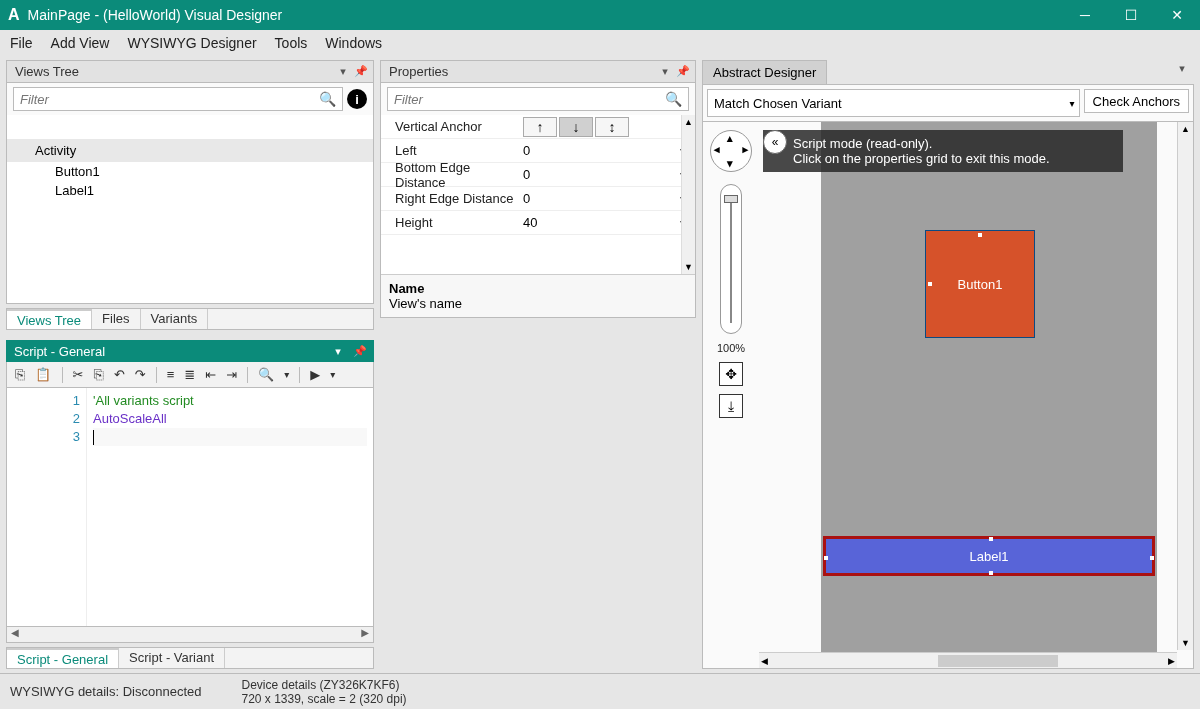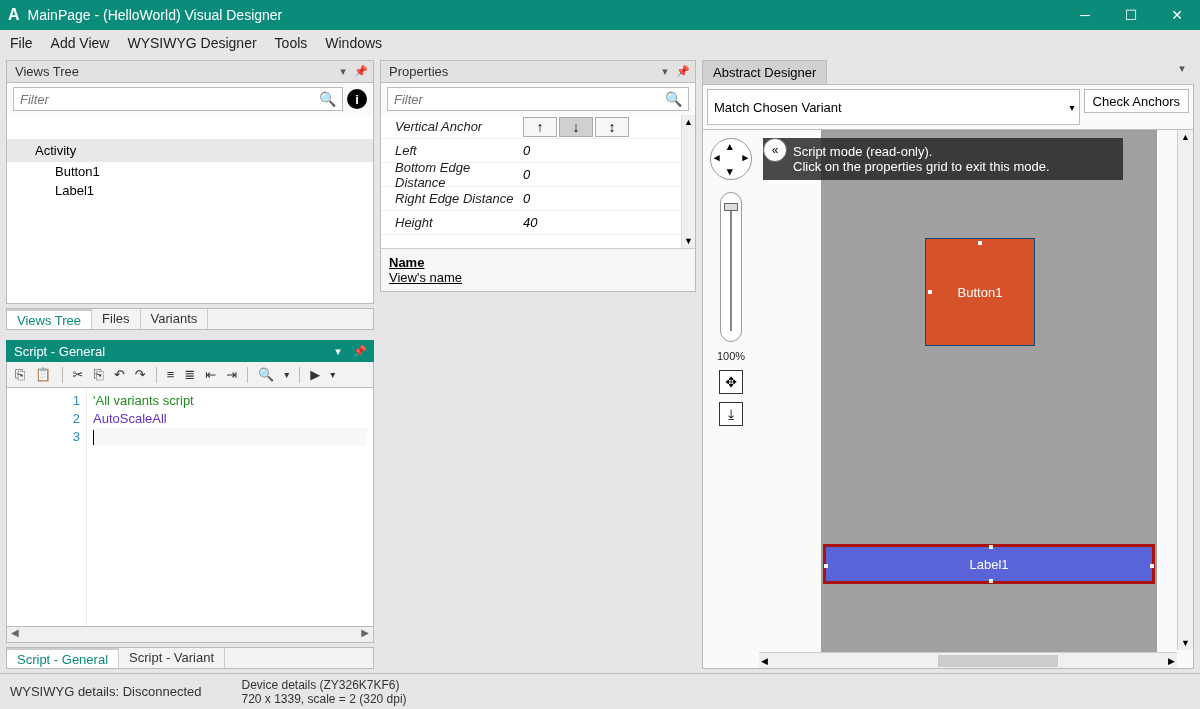--- a/index.html
+++ b/index.html
@@ -34,29 +34,29 @@
   .tree-item { padding:2px 8px; cursor:default; }
   .tree-activity { background:#e8e8e8; padding:4px 8px 4px 28px;margin-top:24px; }
   .tree-child { padding:2px 8px 2px 48px; background:#fff; }
   
   .tabs-bottom { display:flex; border:1px solid #bbb; background:#f3f3f3; height:22px; font-size:13px; }
   .tab { padding:2px 10px; border-right:1px solid #ccc; cursor:default; color:#333; }
   .tab.active { color:#0b8b7a; background:#fff; border-top:2px solid #ccc; }
   
   .prop-body { flex:1; display:flex; flex-direction:column; overflow:hidden; }
   .prop-grid { flex:1; overflow:auto; font-size:13px; background:#fff; position:relative; }
-  .prop-row { display:flex; align-items:center; height:24px; border-bottom:1px solid #eee;font-style:italic; }
+  .prop-row { display:flex; align-items:center; height:24px; border-bottom:1px solid #eee; }
   .prop-row .pname { width:136px; padding-left:14px; color:#222; }
   .prop-row .pval { flex:1; padding-left:6px; display:flex; align-items:center; gap:2px; position:relative; }
   .dropdown-arrow { margin-left:auto; margin-right:10px; font-size:10px; color:#333; }
   .anchor-btns { display:flex; gap:2px; }
   .anchor-btn { width:34px; height:20px; border:1px solid #aaa; background:#f6f6f6; display:flex; align-items:center; justify-content:center; font-weight:bold; font-size:14px; }
   .anchor-btn.sel { background:#d0d0d0; }
   .prop-scroll-ind { position:absolute; right:0; top:0; bottom:0; width:14px; background:#f0f0f0; border-left:1px solid #ddd; display:flex; flex-direction:column; justify-content:space-between; align-items:center; padding:2px 0; font-size:9px; }
-  .prop-desc { border-top:1px solid #ccc; padding:6px 8px; font-size:13px; background:#f7f7f7;text-decoration:underline; }
+  .prop-desc { border-top:1px solid #ccc; padding:6px 8px; font-size:13px; background:#f7f7f7; }
   .prop-desc .dname { font-weight:bold; }
   
   .script-panel { flex:1; display:flex; flex-direction:column; margin-top:6px; }
   .script-head { height:22px; background:#0b8b7a; color:#fff; display:flex; align-items:center; justify-content:space-between; padding:0 6px 0 8px; font-size:13px; }
   .script-head .icons { display:flex; gap:6px; color:#fff; }
   .script-toolbar { height:26px; background:#f2f2f2; border:1px solid #bbb; border-top:none; display:flex; align-items:center; gap:10px; padding:0 8px; font-size:13px; color:#333; }
   .tb-sep { width:1px; height:16px; background:#bbb; }
   .editor { flex:1; background:#fff; border:1px solid #bbb; border-top:none; display:flex; font-family:Consolas,monospace; font-size:13px; position:relative; }
   .gutter { width:80px; background:#fff; border-right:1px solid #eee; text-align:right; padding:4px 6px 4px 4px; color:#2a7; }
   .gutter div { height:18px; line-height:18px; color:#2a8bb0; }
@@ -65,21 +65,21 @@
   .c-comment { color:#228b22; }
   .c-ident { color:#6a31c7; }
   .cursor-line { background:#f8f8f8; }
   .cursor-mark { display:inline-block; width:1px; height:15px; background:#000; vertical-align:middle; }
   .editor-scroll { height:16px; background:#f0f0f0; border:1px solid #bbb; border-top:none; display:flex; justify-content:space-between; padding:0 4px; font-size:10px; color:#666; }
   
   .designer-head { display:flex; align-items:flex-start; }
   .abstract-tab { background:#d1d1d1; padding:4px 10px; font-size:13px; border:1px solid #bbb; border-bottom:none; }
   .abstract-head-row { flex:1; display:flex; justify-content:flex-end; align-items:center; padding-right:4px; }
   .abstract-bar { display:flex; padding:4px 4px; gap:4px; border:1px solid #bbb; background:#fafafa; }
-  .variant-select { flex:1; height:36px; border:1px solid #bbb; background:#fff; padding:0 18px 0 6px; font-size:13px; position:relative; display:flex; align-items:center; }
+  .variant-select { flex:1; height:28px; border:1px solid #bbb; background:#fff; padding:0 18px 0 6px; font-size:13px; position:relative; display:flex; align-items:center; }
   .variant-select .dd { position:absolute; right:4px; font-size:10px; }
   .check-anchors { height:24px; border:1px solid #bbb; background:#fff; padding:0 8px; font-size:13px; display:flex; align-items:center; }
   .canvas-wrap { flex:1; border:1px solid #bbb; border-top:none; background:#fafafa; position:relative; display:flex; overflow:hidden; }
   .canvas-left-tools { width:56px; background:#fafafa; display:flex; flex-direction:column; align-items:center; gap:8px; padding-top:8px; }
   .pan-ctrl { width:42px; height:42px; border:1px solid #999; border-radius:50%; background:#fff; position:relative; }
   .pan-ctrl span { position:absolute; font-size:11px; font-weight:bold; }
   .pan-ctrl .u { top:1px; left:16px; } .pan-ctrl .d { bottom:1px; left:16px; }
   .pan-ctrl .l { left:3px; top:12px; } .pan-ctrl .r { right:3px; top:12px; }
   .zoom-slider { width:22px; height:150px; border:1px solid #999; border-radius:11px; background:#fff; position:relative; margin-top:4px; }
   .zoom-slider .track { position:absolute; left:50%; top:10px; bottom:10px; width:2px; background:#888; transform:translateX(-50%); }
@@ -95,21 +95,21 @@
   .btn1 .h-left { position:absolute; left:2px; top:50%; width:4px; height:4px; background:#fff; transform:translateY(-50%); }
   .label1 { position:absolute; top:414px; left:2px; right:2px; height:40px; background:#5864d8; border:3px solid #a11; color:#fff; display:flex; align-items:center; justify-content:center; font-size:13px; }
   .label1 .h { position:absolute; width:4px; height:4px; background:#fff; }
   .canvas-vscroll { position:absolute; top:0; right:0; bottom:18px; width:16px; background:#f0f0f0; border-left:1px solid #ccc; display:flex; flex-direction:column; align-items:center; justify-content:space-between; font-size:9px; padding:2px 0; }
   .canvas-hscroll { position:absolute; left:0; right:16px; bottom:0; height:16px; background:#f0f0f0; border-top:1px solid #ccc; display:flex; align-items:center; justify-content:space-between; font-size:9px; padding:0 2px; }
   .hscroll-thumb { height:12px; width:120px; background:#ccc; margin-left:60px; }
   
   .statusbar { height:36px; background:#e6e6e6; border-top:1px solid #bbb; display:flex; align-items:center; gap:40px; padding:0 10px; font-size:13px; color:#333; }
   .status-device { font-size:12px; line-height:14px; }
   .views-panel { height:244px; }
-  .props-panel { height:232px; }
+  .props-panel { height:258px; }
 </style>
 </head>
 <body>
 
 <div class="titlebar">
   <div class="titlebar-left">
     <span class="app-icon">A</span>
     <span>MainPage - (HelloWorld) Visual Designer</span>
   </div>
   <div class="win-buttons">

